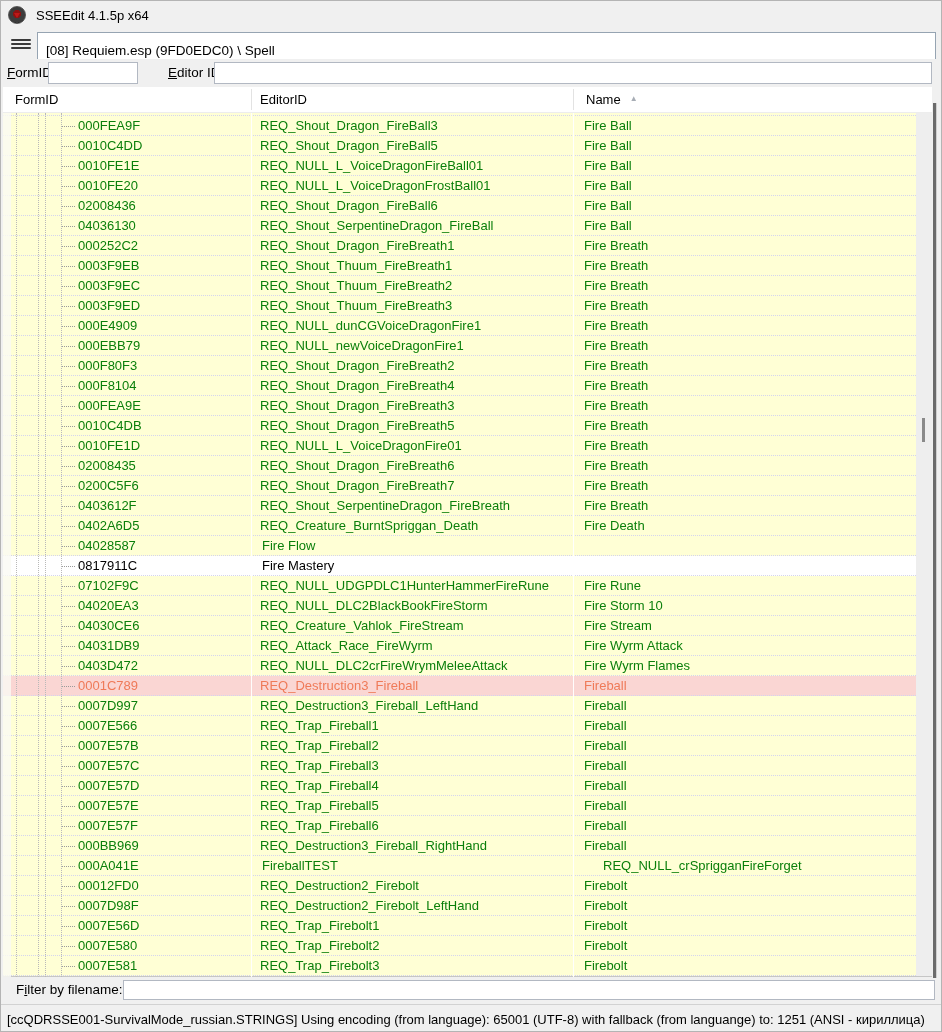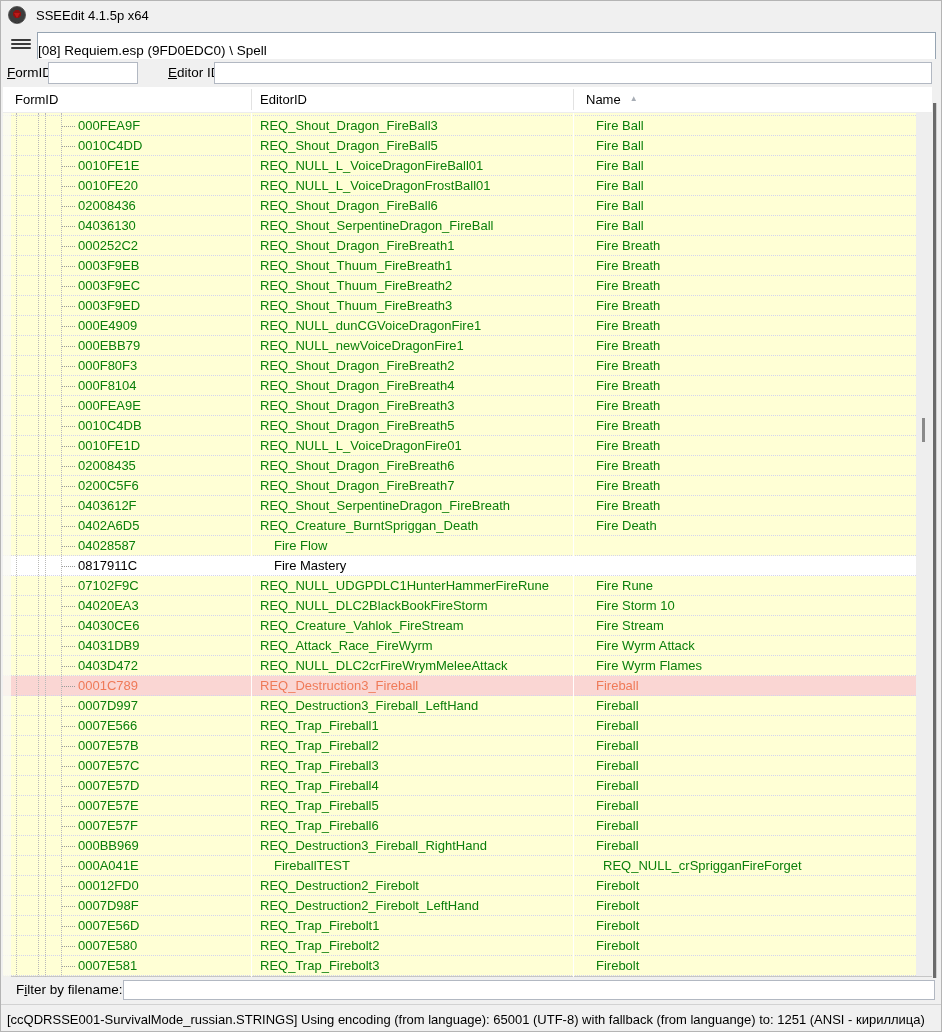--- a/index.html
+++ b/index.html
@@ -16,21 +16,21 @@
   .app-icon { width:18px; height:18px; margin-left:7px; border-radius:50%;
     background:radial-gradient(circle at 50% 45%, #8a1212 0 34%, #3c3c3c 35% 70%, #1d1d1d 71%);
     border:1px solid #555; position:relative; }
   .app-icon::after { content:""; position:absolute; left:5px; top:6px; width:6px; height:5px; background:#c01818; clip-path:polygon(0 0,100% 0,50% 100%); }
   .title-text { margin-left:10px; font-size:13px; color:#000; }
   
   .toolbar { position:absolute; left:0; top:28px; width:942px; height:30px; background:#f0f0f0; }
   .hamburger { position:absolute; left:10px; top:8px; width:20px; height:14px; cursor:pointer; }
   .hamburger span { display:block; height:2px; background:#3a3a3a; margin:2px 0; border-radius:1px; }
   .breadcrumb { position:absolute; left:36px; top:3px; width:899px; height:36px; background:#fff;
-    border:1px solid #96a4b2; font-size:13.5px; color:#000; display:flex; align-items:center; }
+    border:1px solid #96a4b2; font-size:13.5px; color:#000; display:flex; align-items:center; padding-left:8px; }
   
   .filterbar { position:absolute; left:0; top:58px; width:942px; height:28px; background:#f0f0f0; }
   .flabel { position:absolute; top:6px; font-size:13.5px; color:#000; }
   .flabel .acc { text-decoration:underline; }
   .finput { position:absolute; top:3px; height:22px; background:#fff; border:1px solid #b2b8c2; font:13px "Liberation Sans",sans-serif; padding:0 4px; }
   #formid-input { left:47px; width:90px; }
   #editorid-input { left:213px; width:718px; }
   
   .tablewrap { position:absolute; left:2px; top:86px; width:929px; height:890px; background:#fff; border-bottom:1px solid #c6c6c6; }
   .thead { position:absolute; left:0; top:0; width:100%; height:26px; background:#fff; border-bottom:1px solid #ededed; font-size:13px; color:#000; }
@@ -43,21 +43,21 @@
   .tbody { position:absolute; left:0; top:26px; width:913px; height:864px; overflow:hidden; }
   .sliver { height:3px; background:#ffffd5; border-bottom:1px dotted #d4d4ee; }
   .trow { position:relative; height:20px; background:#ffffd5; color:#0a7f0a; font-size:13px;
     border-bottom:1px dotted #d4d4ee; display:flex; cursor:default; }
   .trow.selected { background:#ffffff; color:#000; }
   .trow.removed  { background:#fad6d3; color:#ef7a58;justify-content:space-between; }
   .cell { height:100%; display:flex; align-items:center; overflow:hidden; white-space:nowrap; }
   .c-form { width:248px; position:relative; }
   .c-form .fid { margin-left:75px; }
   .c-edit { width:322px; padding-left:9px; }
-  .c-name { flex:1; padding-left:23px; }
+  .c-name { flex:1; padding-left:11px; }
   .connector { position:absolute; left:58px; top:50%; width:14px; border-top:1px dotted #9a9a9a; }
   
   .guides { position:absolute; left:0; top:26px; width:913px; height:864px; pointer-events:none; }
   .vguide { position:absolute; top:0; bottom:0; width:0; border-left:1px dotted #b9b9b9; }
   .gutter { position:absolute; left:0; top:0; bottom:0; width:8px; background:rgba(250,250,244,.8); }
   .colsep { position:absolute; top:0; bottom:0; width:1px; background:rgba(255,255,255,.95); }
   
   .vscroll { position:absolute; left:913px; top:26px; width:16px; bottom:0; background:#eeeeee; }
   .vthumb { position:absolute; left:6px; top:305px; width:3px; height:24px; background:#8a8a8a; cursor:pointer; }
   

